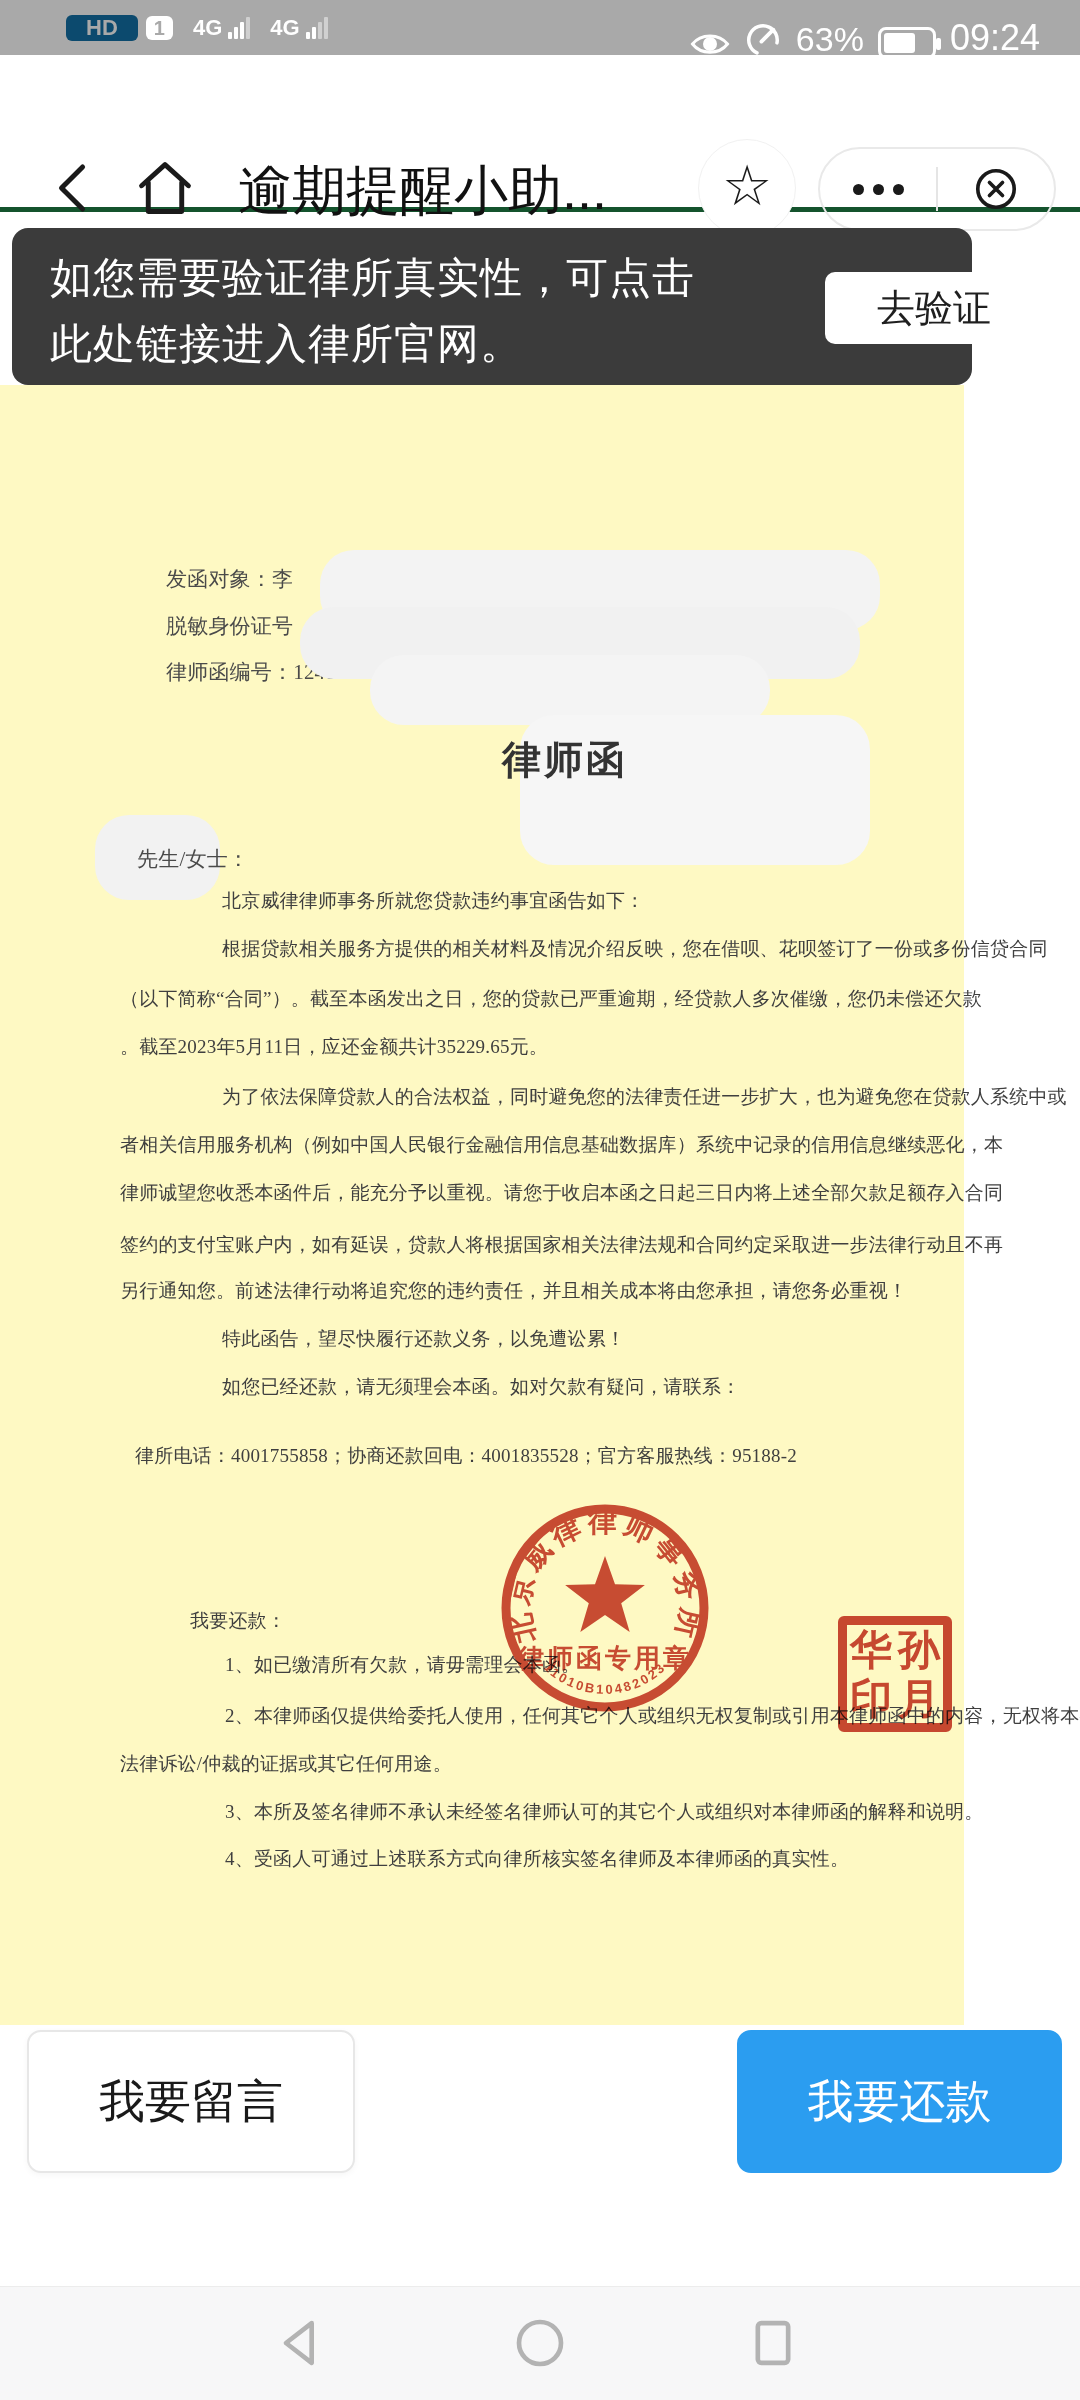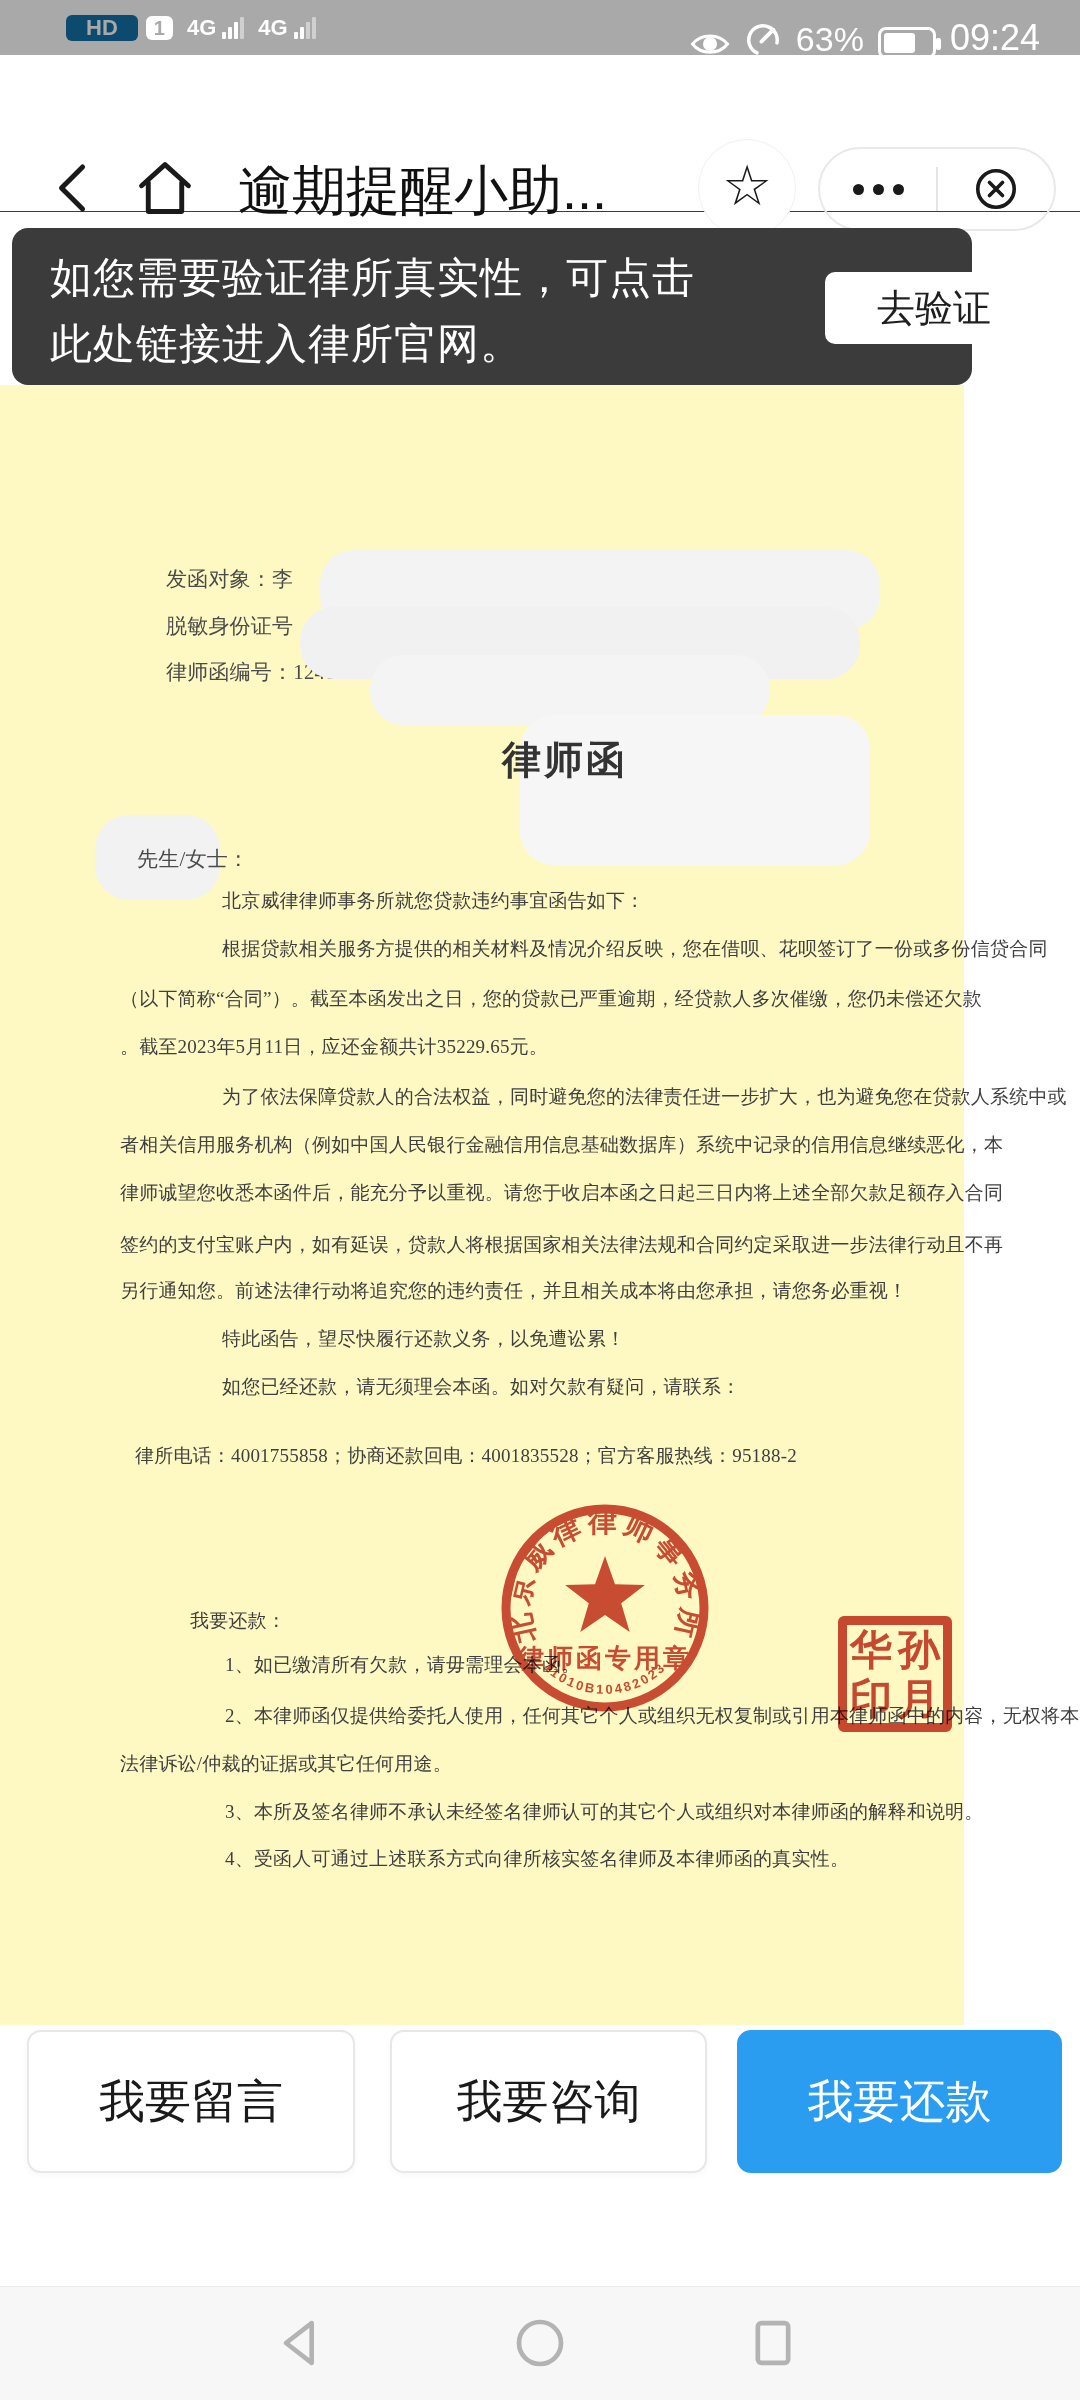--- a/index.html
+++ b/index.html
@@ -10,39 +10,39 @@
   }
 
   
   .statusbar { position:absolute; left:0; top:0; width:1080px; height:55px;
     background:#a9a9a9; display:flex; align-items:center; color:#fff; }
   .sb-left { display:flex; align-items:center; gap:8px; margin-left:66px; }
   .badge-hd { background:#0c4a6e; color:#a9a9a9; font-weight:bold; font-size:22px;
     border-radius:6px; padding:2px 20px; line-height:1; }
   .badge-sim { background:#fff; color:#a9a9a9; font-weight:bold; font-size:20px;
     border-radius:6px; padding:2px 8px; line-height:1; }
-  .net { display:flex; align-items:flex-end; gap:3px; margin-left:6px; }
+  .net { display:flex; align-items:flex-end; gap:3px; margin-left:12px; }
   .net .g { font-size:22px; font-weight:bold; line-height:1; margin-right:3px; }
   .bars { display:flex; align-items:flex-end; gap:2px; height:22px; }
   .bars i { display:block; width:4px; background:#fff; border-radius:1px; }
   .bars i.dim { background:rgba(255,255,255,.45); }
   .sb-right { position:absolute; right:40px; top:0; height:59px;
     display:flex; align-items:flex-end; gap:14px; }
   .pct { font-size:34px; }
   .batt { position:relative; width:58px; height:32px; border:3px solid #fff;
     border-radius:8px; }
   .batt .fill { position:absolute; left:3px; top:3px; bottom:3px; width:60%;
     background:#fff; border-radius:3px; }
   .batt .nub { position:absolute; right:-8px; top:8px; width:5px; height:12px;
     background:#fff; border-radius:2px; }
   .clock { font-size:36px; }
 
   
   .navbar { position:absolute; left:0; top:55px; width:1080px; height:157px;
-    background:#fff; border-bottom:1px solid #14532d; }
+    background:#fff; border-bottom:5px solid #14532d; }
   .nav-back { position:absolute; left:50px; top:108px; width:46px; height:50px; }
   .nav-home { position:absolute; left:136px; top:104px; width:58px; height:58px; }
   .nav-title { position:absolute; left:238px; top:100px; font-size:54px;
     color:#111; font-weight:500; white-space:nowrap; }
   .fav-circle { position:absolute; left:698px; top:84px; width:98px; height:98px;
     border-radius:50%; background:#fff; border:1px solid #f1f1f1;
     display:flex; align-items:center; justify-content:center; }
   .fav-star { font-size:56px; color:#1a1a1a; line-height:1; margin-top:-4px; }
   .capsule { position:absolute; left:818px; top:92px; width:238px; height:84px;
     border:2px solid #e9e9e9; border-radius:44px; display:flex; align-items:center; }
@@ -238,21 +238,20 @@
 
   <div class="seal-square">
     <span>华</span>
     <span>孙</span>
     <span>印</span>
     <span>月</span>
   </div>
 
   <div class="actions">
     <div id="btn-message" class="abtn ghost">我要留言</div>
-    <div id="btn-consult" class="abtn ghost">我要咨询</div>
     <div id="btn-repay" class="abtn primary">我要还款</div>
   </div>
 
   <div class="android-nav">
     <svg class="anav-ico" style="left:272px;" viewBox="0 0 24 24">
       <path d="M17 3.5 L6 12 L17 20.5 Z" fill="none" stroke="#b3b3b3" stroke-width="2" stroke-linejoin="round"></path>
     </svg>
     <svg class="anav-ico" style="left:512px;" viewBox="0 0 24 24">
       <circle cx="12" cy="12" r="9" fill="none" stroke="#b3b3b3" stroke-width="2"></circle>
     </svg>

